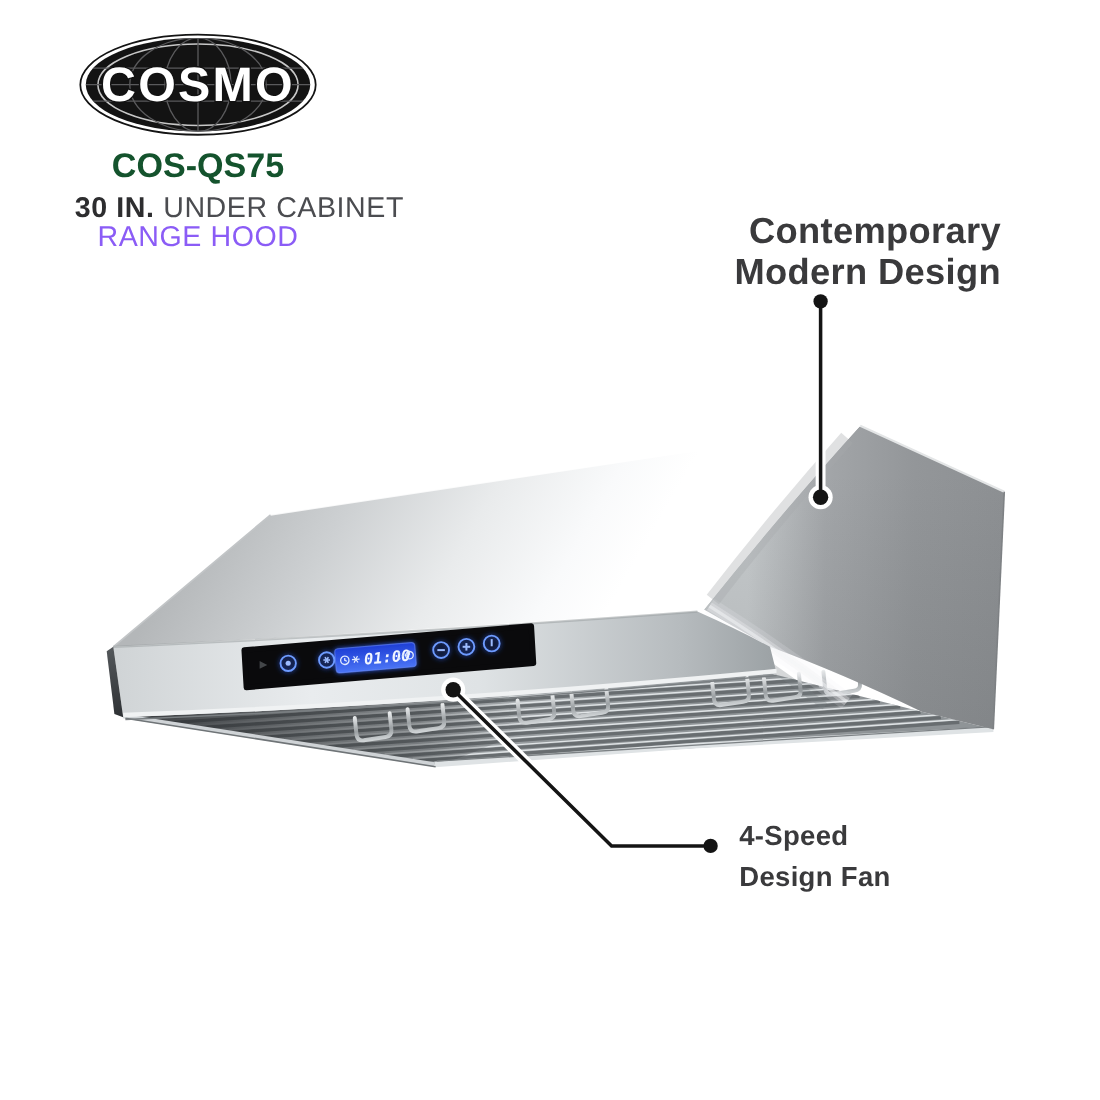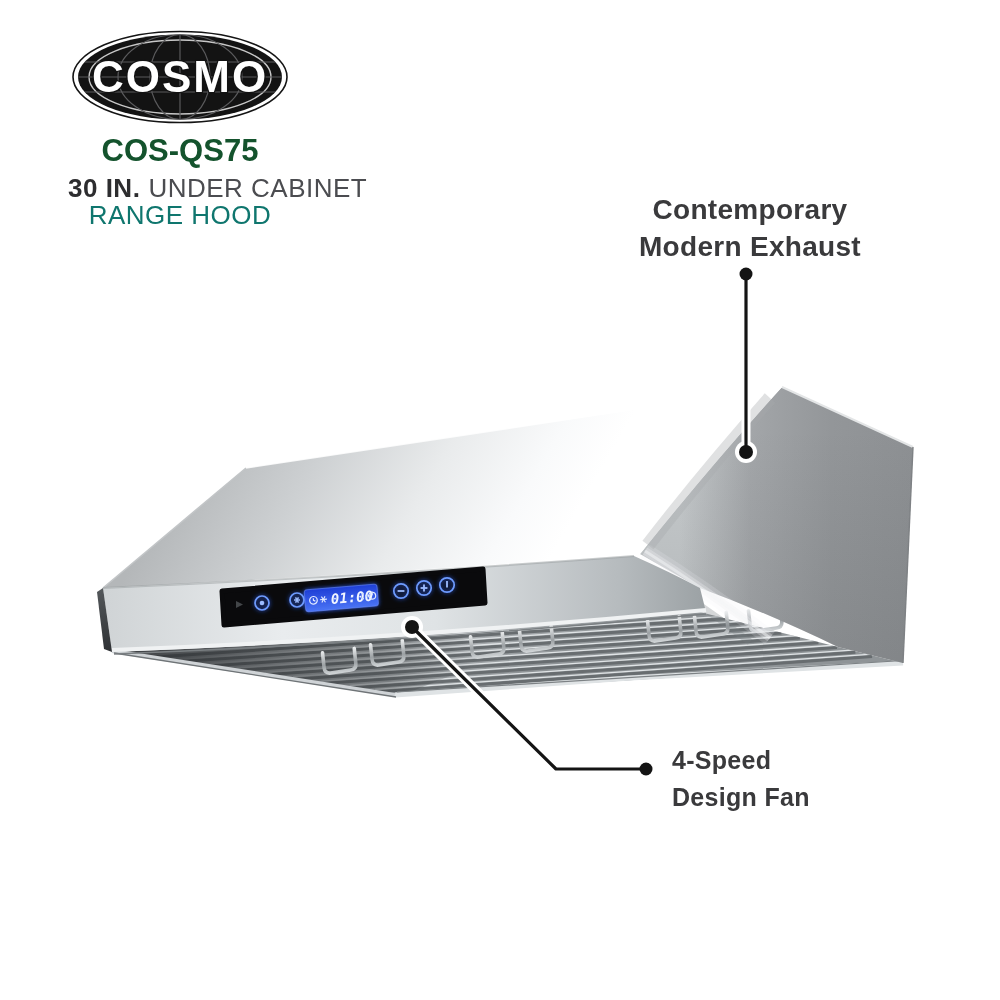--- a/index.html
+++ b/index.html
@@ -18,26 +18,26 @@
   .brand .model{
     margin-top:7px;font-size:31px;font-weight:bold;color:#14532d;
     letter-spacing:0px;
   }
   .brand .size-line1{
     margin-top:6px;font-size:26px;color:#4b4c50;letter-spacing:.5px;
     white-space:nowrap;line-height:27px;margin-left:13px;
   }
   .brand .size-line1 .b{font-weight:bold;color:#2d2d2f;margin-right:8px;}
   .brand .size-line2{
-    font-size:26px;color:#0f766e;letter-spacing:.5px;line-height:27px;
+    font-size:26px;color:#8b5cf6;letter-spacing:.5px;line-height:27px;
   }
   
   .callout{position:absolute;z-index:3;color:#3a3a3c;font-weight:bold;}
-  .callout.design{left:590px;top:191px;width:320px;text-align:center;
-    font-size:28px;line-height:37px;letter-spacing:.3px;}
+  .callout.design{left:590px;top:191px;width:320px;text-align:right;
+    font-size:33px;line-height:37px;letter-spacing:.3px;}
   .callout.fan{left:672px;top:742px;width:260px;text-align:left;
     font-size:25px;line-height:37px;letter-spacing:.3px;}
 </style>
 </head>
 <body>
 
 <div class="stage">
 
   <svg class="hood" width="1000" height="1000" viewBox="0 0 1000 1000">
     <defs>
@@ -270,20 +270,20 @@
     </svg>
     <div class="model">COS-QS75</div>
     <div class="size-line1">
       <span class="b">30 IN.</span><span>UNDER CABINET</span>
     </div>
     <div class="size-line2">RANGE HOOD</div>
   </div>
 
   <div class="callout design">
     <div>Contemporary</div>
-    <div>Modern Exhaust</div>
+    <div>Modern Design</div>
   </div>
   <div class="callout fan">
     <div>4-Speed</div>
     <div>Design Fan</div>
   </div>
 
 </div>
 
 </body></html>

